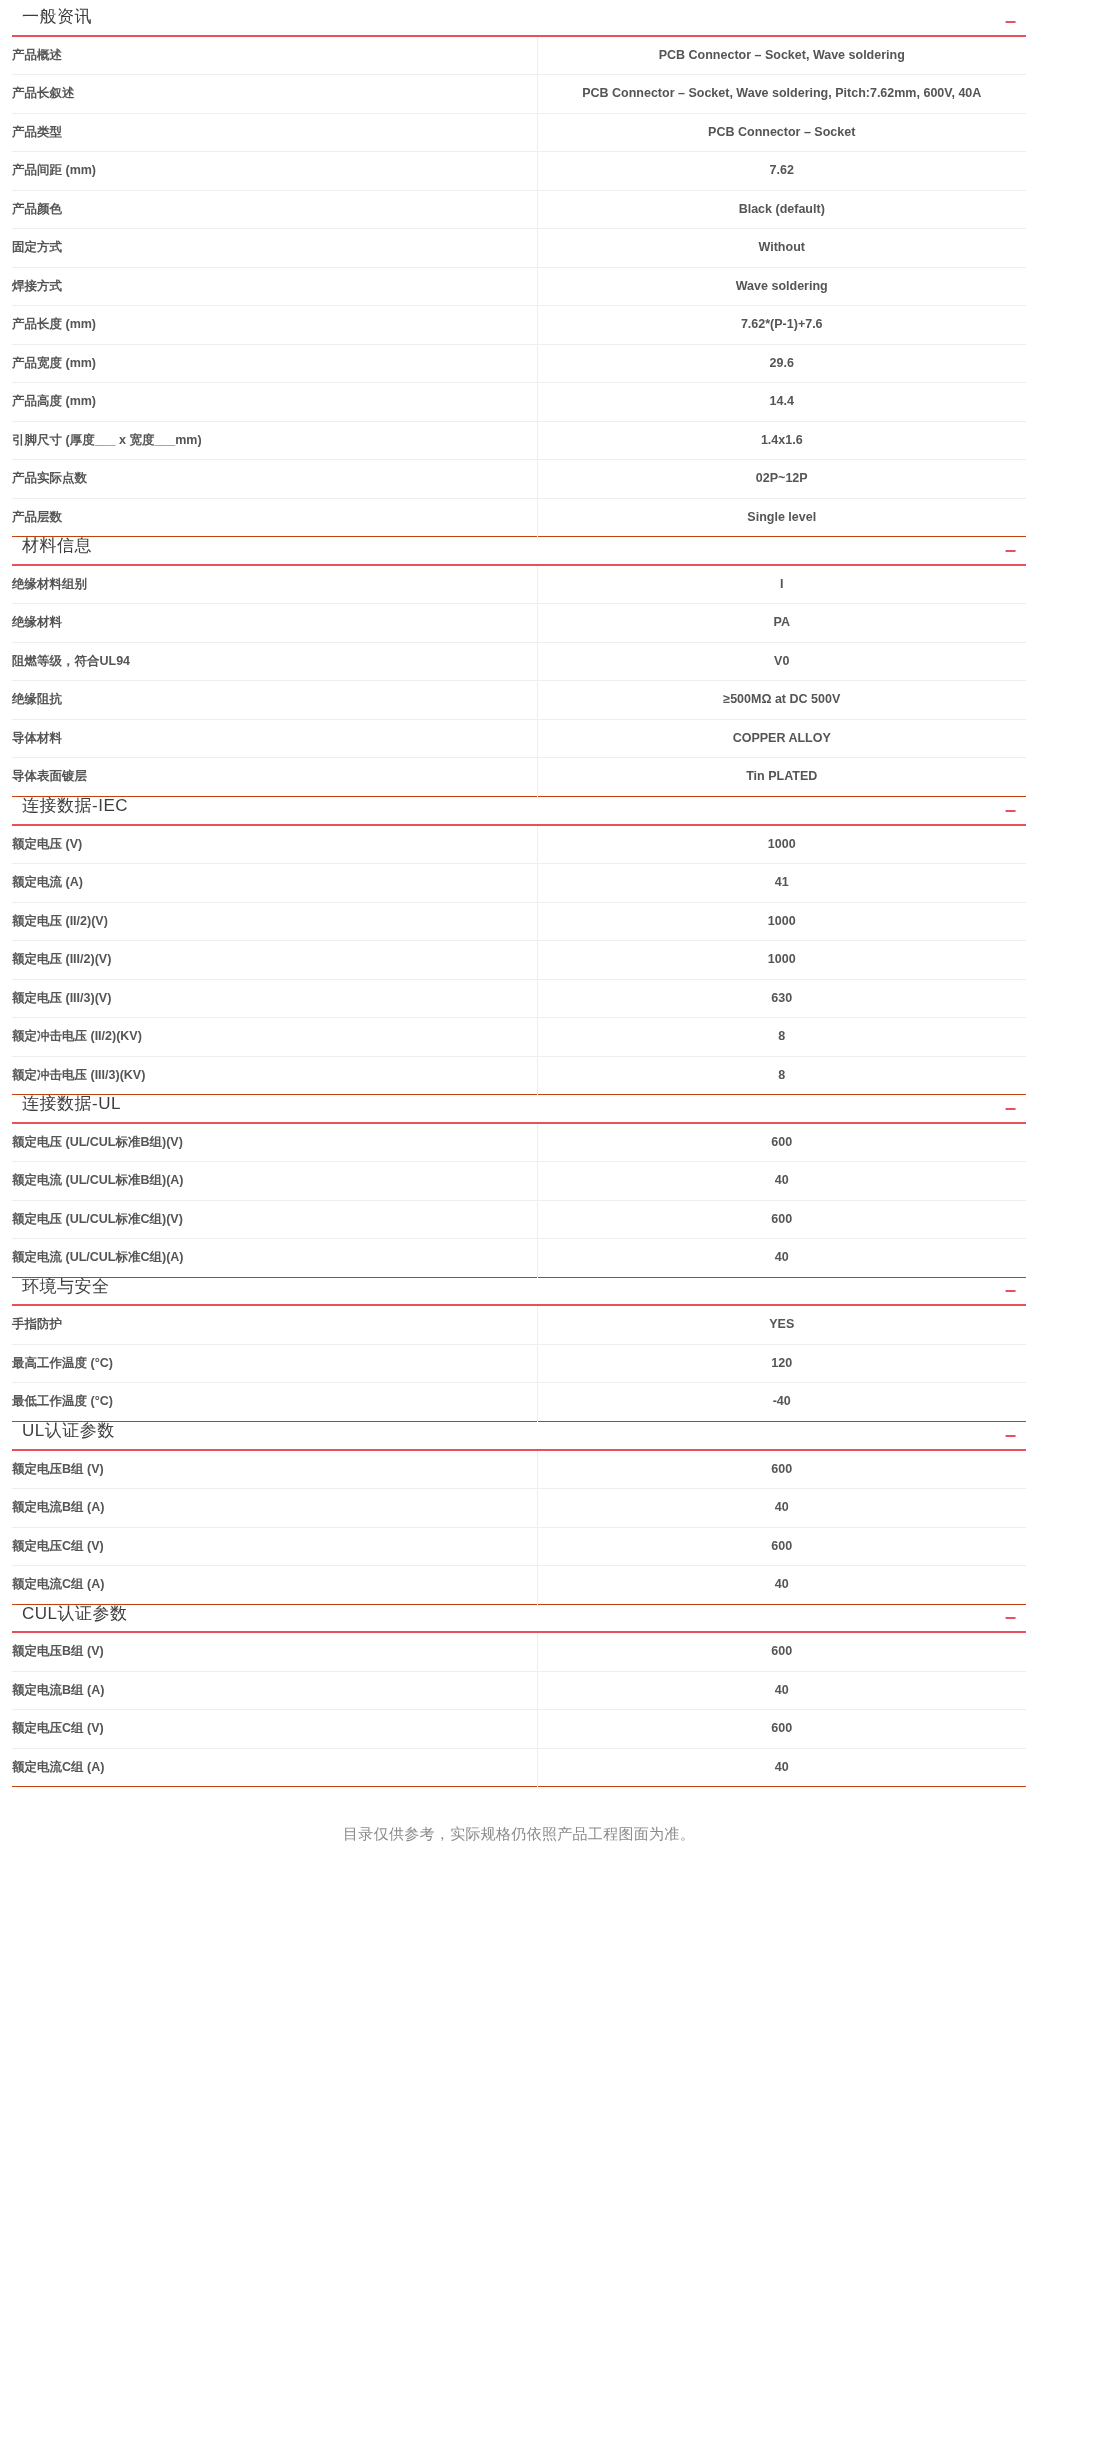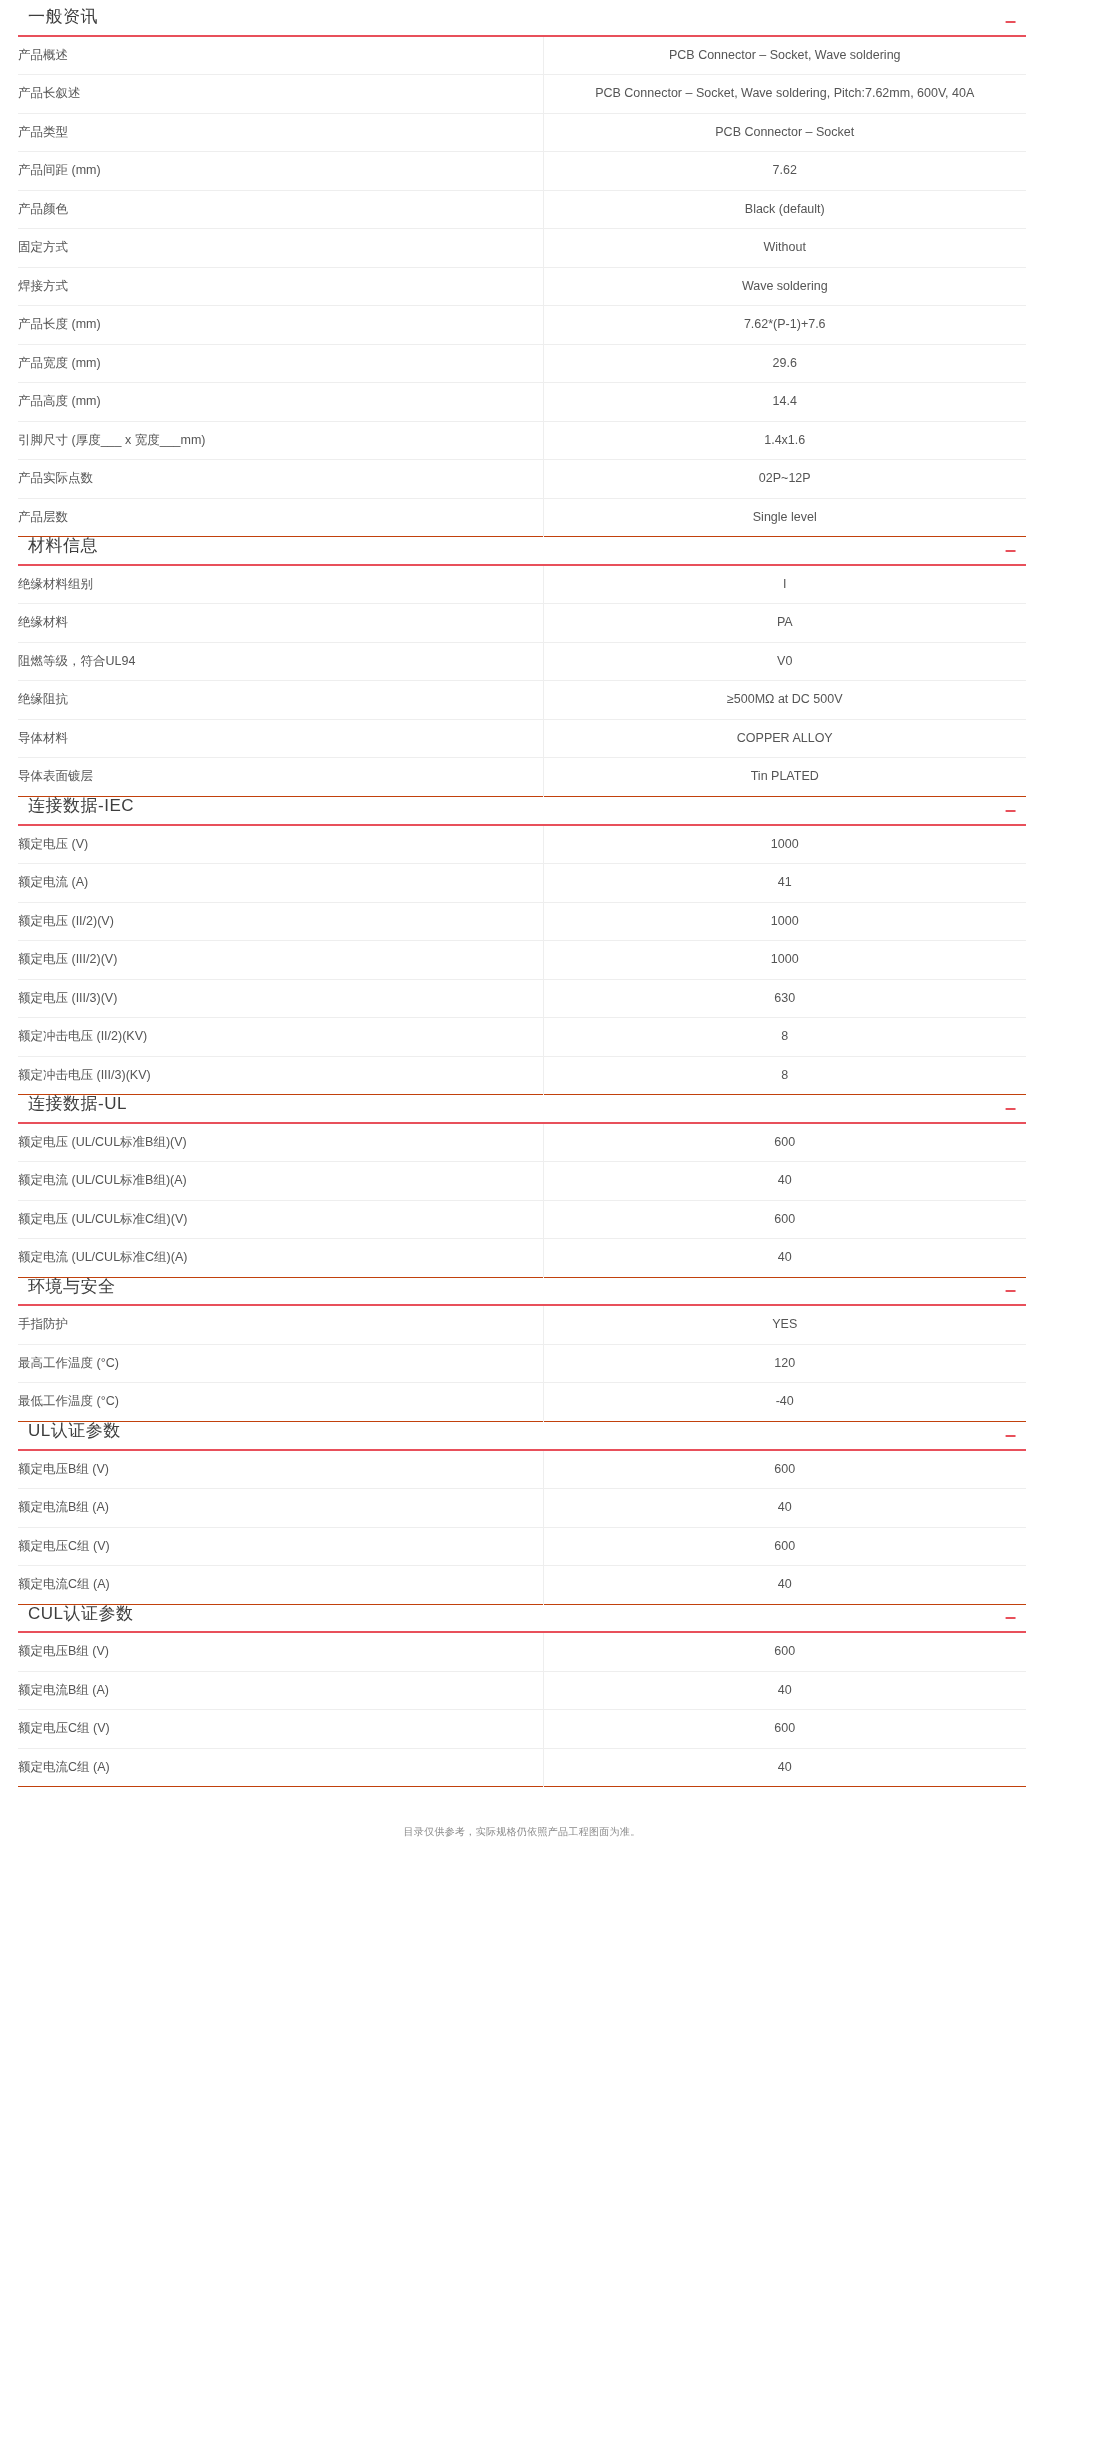--- a/index.html
+++ b/index.html
@@ -9,21 +9,21 @@
     background: #ffffff;
   }
   body {
     width: 1108px;
     font-family: "Liberation Sans", "DejaVu Sans", sans-serif;
     color: #4a4a4a;
     -webkit-font-smoothing: antialiased;
   }
   .page {
     width: 1044px;
-    padding: 0 18px 0 18px;
+    padding: 0 18px 0 12px;
   }
   
   .section {
     margin: 0 0 0 0;
   }
   .section-head {
     position: relative;
     display: flex;
     align-items: flex-end;
     justify-content: space-between;
@@ -50,20 +50,21 @@
     font-weight: bold;
   }
   
   table.spec {
     width: 100%;
     border-collapse: collapse;
     table-layout: fixed;
   }
   table.spec tr {
     border-bottom: 1px solid #eeeeee;
+    font-weight: bold;
   }
   table.spec tr:last-child {
     border-bottom: 1px solid #c2410c;
   }
   table.spec td {
     padding: 10px 0 10px 0;
     font-size: 12.5px;
     color: #555555;
     line-height: 1.4;
     vertical-align: middle;
@@ -77,21 +78,21 @@
   td.v {
     text-align: center;
     color: #555555;
     padding-left: 10px;
     padding-right: 10px;
     margin-top: 34px;
   }
   
   .footer-note {
     text-align: center;
-    font-size: 10px;
+    font-size: 15px;
     color: #8a8a8a;
     padding: 38px 0 22px 0;
     letter-spacing: 0.3px;
   }
 </style>
 </head>
 <body>
 
 <div class="page">
   <div id="sections-root">

